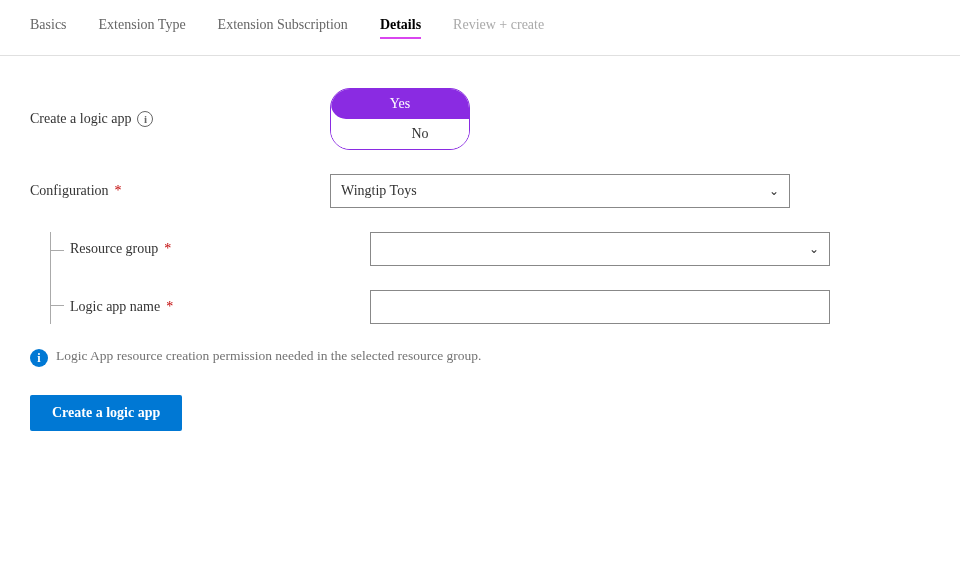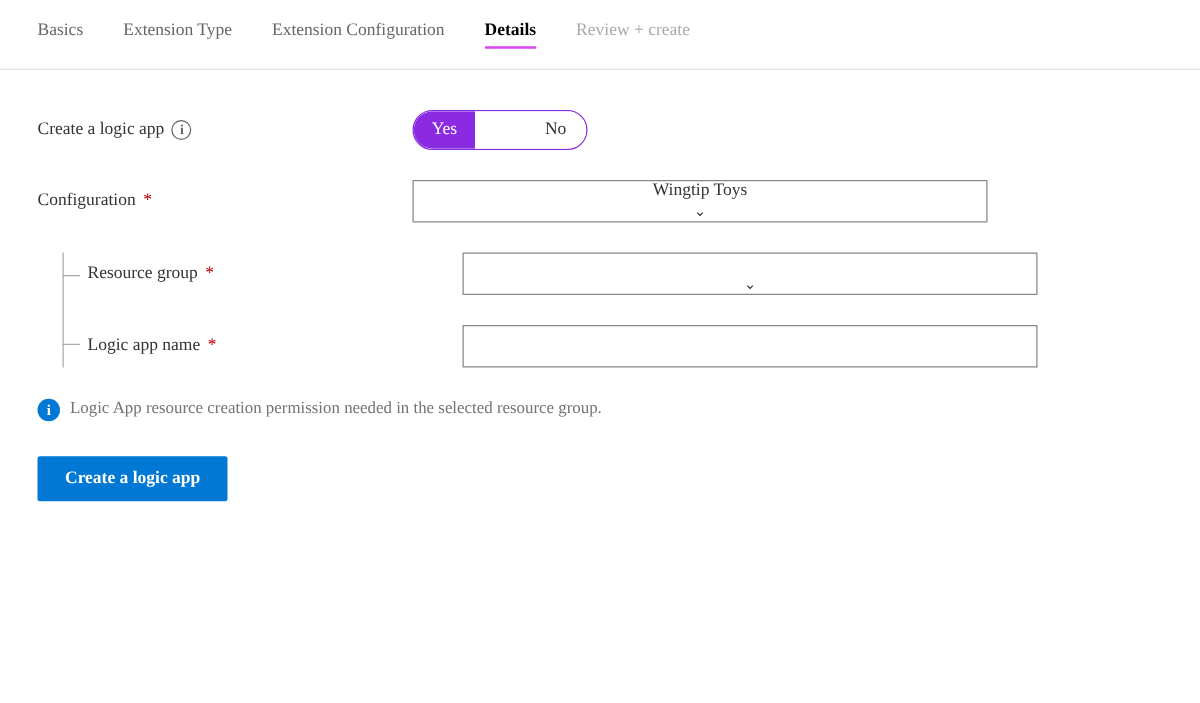--- a/index.html
+++ b/index.html
@@ -78,20 +78,21 @@
       flex-shrink: 0;
     }
 
     
     .toggle-group {
       display: flex;
       border: 1.5px solid #8a2be2;
       border-radius: 20px;
       overflow: hidden;
       width: 140px;
+      flex-direction: column;
     }
     .toggle-btn {
       flex: 1;
       padding: 7px 0;
       text-align: center;
       font-size: 14px;
       cursor: pointer;
       border: none;
       outline: none;
     }
@@ -111,21 +112,20 @@
     .form-dropdown {
       width: 460px;
       height: 34px;
       border: 1px solid #888;
       background: #fff;
       display: flex;
       align-items: center;
       justify-content: space-between;
       padding: 0 10px;
       cursor: pointer;
-      flex-direction: column;
     }
     .form-dropdown .dropdown-value {
       font-size: 14px;
       color: #333;
     }
     .form-dropdown .chevron {
       font-size: 12px;
       color: #333;
     }
 
@@ -178,21 +178,21 @@
       cursor: pointer;
       border-radius: 2px;
     }
   </style>
 </head>
 <body>
 
 <nav class="nav-tabs">
   <div class="nav-tab">Basics</div>
   <div class="nav-tab">Extension Type</div>
-  <div class="nav-tab">Extension Configuration</div>
+  <div class="nav-tab">Extension Subscription</div>
   <div class="nav-tab active">Details</div>
   <div class="nav-tab disabled">Review + create</div>
 </nav>
 
 <div class="content">
 
   
   <div class="form-row">
     <div class="form-label">
       <span>Create a logic app</span>

